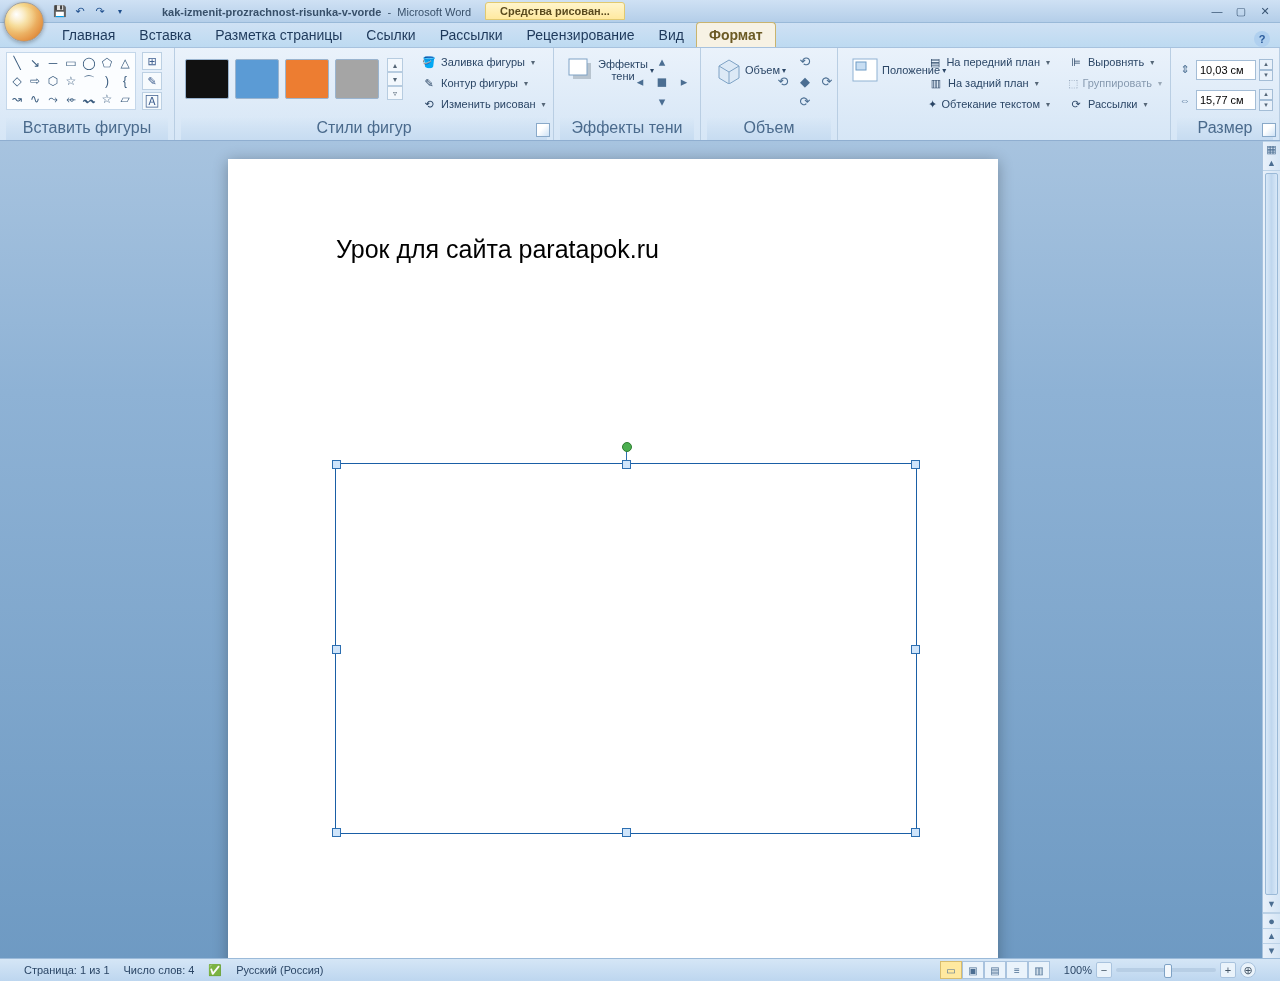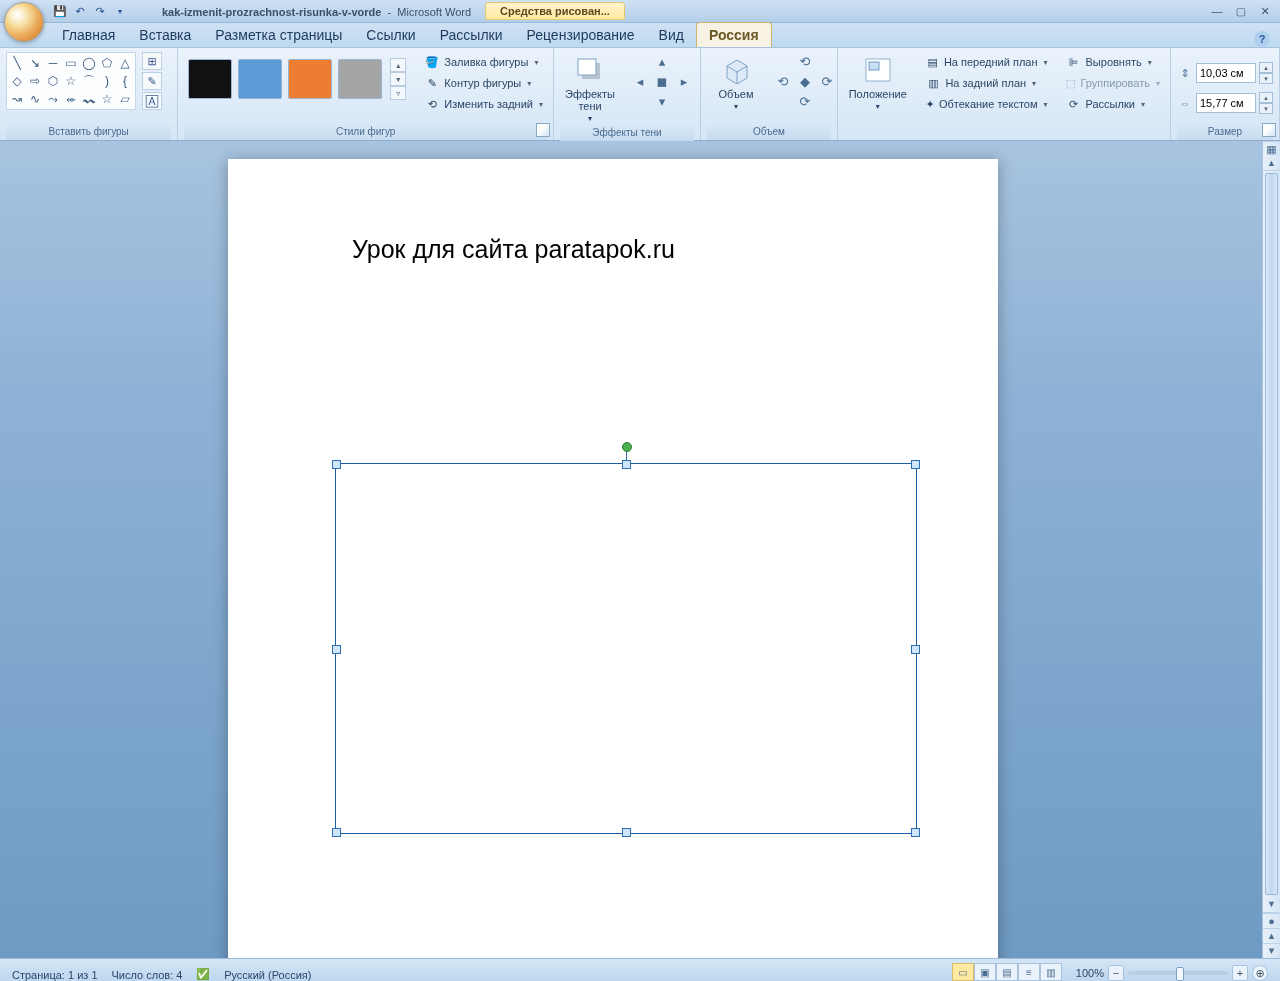--- a/index.html
+++ b/index.html
@@ -17,72 +17,72 @@
 .wbtn{width:18px;height:14px;display:flex;align-items:center;justify-content:center;color:#3a5675}
 
 .tabs{height:24px;background:linear-gradient(#cfe1f4,#bddaf1);display:flex;align-items:flex-end;padding-left:50px;border-bottom:1px solid #a7c2de}
 .tab{padding:4px 12px;color:#1e395b;font-size:14px;cursor:pointer}
 .tab.active{background:#f7f2e4;border:1px solid #c9b46e;border-bottom:none;border-radius:4px 4px 0 0;color:#6b5a24;font-weight:600}
 .tabs .help{margin-left:auto;margin-right:10px;width:16px;height:16px;border-radius:50%;background:#b0d0ef;color:#2a5a9a;display:flex;align-items:center;justify-content:center;font-weight:bold}
 
 .ribbon{height:92px;background:linear-gradient(#eaf2fb,#d6e6f6);border-bottom:1px solid #8faed0;display:flex}
 .group{border-right:1px solid #b9cee3;display:flex;flex-direction:column;position:relative;padding:4px 6px 0}
 .group-body{display:flex;align-items:flex-start;gap:4px;flex:1}
-.group-label{text-align:center;font-size:10px;color:#4a6a8c;padding:2px 0 3px;background:linear-gradient(#daeafa00,#c7dcf1)}
+.group-label{text-align:center;font-size:16px;color:#4a6a8c;padding:2px 0 3px;background:linear-gradient(#daeafa00,#c7dcf1)}
 .group-label.dlg::after{content:"";width:12px;height:12px;border:1px solid #89a9c9;position:absolute;right:3px;bottom:3px;background:linear-gradient(135deg,#fff 40%,#cde2f6);font-size:8px}
 
 .shape-grid{display:grid;grid-template-columns:repeat(7,16px);grid-template-rows:repeat(3,16px);gap:2px;padding:2px;border:1px solid #c4d7ea;background:#fbfdff}
 .shape-grid span{display:flex;align-items:center;justify-content:center;font-size:12px;color:#385a7d}
 .shape-side{display:flex;flex-direction:column;gap:2px;margin-left:2px}
 .shape-side div{width:18px;height:16px;border:1px solid #bcd0e3;background:#f6fafd;display:flex;align-items:center;justify-content:center;color:#406090}
 
 .swatches{display:flex;gap:6px;align-items:center;padding:6px 4px}
 .sw{width:42px;height:38px;border:1px solid #9ab4cf;border-radius:2px}
 .sw.k{background:#111}
 .sw.b{background:#5b9bd5}
 .sw.o{background:#ed7d31}
 .sw.g{background:#a5a5a5}
 .sw-scroll{display:flex;flex-direction:column;gap:0;margin-left:2px}
 .sw-scroll div{width:14px;height:12px;border:1px solid #b7cce0;background:#f3f8fd;font-size:8px;display:flex;align-items:center;justify-content:center;color:#567}
 .mini-menu{display:flex;flex-direction:column;gap:1px;margin-left:6px}
 .mini-menu .mi{display:flex;align-items:center;gap:4px;padding:2px 4px;font-size:11px;color:#2b4666;white-space:nowrap}
 .mini-menu .mi .mic{width:16px;height:16px;display:flex;align-items:center;justify-content:center}
 .mini-menu .mi .dd{margin-left:2px;font-size:8px;color:#567}
 
-.bigbtn{display:flex;flex-direction:column;align-items:center;justify-content:flex-start;padding:2px 6px;gap:2px;text-align:center;font-size:11px;color:#2b4666;min-width:46px}
+.bigbtn{display:flex;flex-direction:row;align-items:center;justify-content:flex-start;padding:2px 6px;gap:2px;text-align:center;font-size:11px;color:#2b4666;min-width:46px}
 .bigbtn .bic{width:32px;height:32px;display:flex;align-items:center;justify-content:center}
 .bigbtn .dd{font-size:8px}
 
 .icon-cluster{display:grid;grid-template-columns:repeat(2,22px);grid-template-rows:repeat(3,18px);gap:2px}
 .icon-cluster div,.icon-col div{border:0;display:flex;align-items:center;justify-content:center;color:#4b6e92;font-size:13px}
 
 .size-row{display:flex;align-items:center;gap:3px;margin:2px 0}
 .size-row .sic{width:16px;height:16px;display:flex;align-items:center;justify-content:center;color:#4b6e92}
 .size-row input{width:52px;height:18px;border:1px solid #a4bdd6;font-size:11px;padding:0 3px;background:#fff}
 .spin{display:flex;flex-direction:column}
 .spin div{width:12px;height:9px;border:1px solid #a4bdd6;background:#e9f1fa;font-size:7px;display:flex;align-items:center;justify-content:center;color:#567}
 
 .workspace{flex:1;position:relative;overflow:hidden}
 .page{position:absolute;left:228px;top:18px;width:770px;height:820px;background:#fff;box-shadow:0 2px 14px rgba(0,0,0,.3)}
-.page .doc-text{position:absolute;left:124px;top:76px;font-family:Arial,sans-serif;font-size:25px;color:#000}
+.page .doc-text{position:absolute;left:108px;top:76px;font-family:Arial,sans-serif;font-size:25px;color:#000}
 .sel-rect{position:absolute;left:335px;top:322px;width:580px;height:369px;border:1px solid #1a5fa6;background:#fff}
 .handle{position:absolute;width:7px;height:7px;background:#cfe5fb;border:1px solid #2d6fb1}
 .h-tl{left:-4px;top:-4px}.h-tr{right:-4px;top:-4px}.h-bl{left:-4px;bottom:-4px}.h-br{right:-4px;bottom:-4px}
 .h-t{left:50%;top:-4px;margin-left:-4px}.h-b{left:50%;bottom:-4px;margin-left:-4px}
 .h-l{left:-4px;top:50%;margin-top:-4px}.h-r{right:-4px;top:50%;margin-top:-4px}
 .rot-h{position:absolute;left:50%;top:-22px;margin-left:-4px;width:8px;height:8px;border-radius:50%;background:#4caf50;border:1px solid #2e7d32}
 .rot-line{position:absolute;left:50%;top:-14px;width:1px;height:10px;background:#2d6fb1}
 .vscroll{position:absolute;right:0;top:0;width:17px;height:100%;background:linear-gradient(90deg,#e9f1fa,#d5e5f5);border-left:1px solid #a9c3de;display:flex;flex-direction:column}
 .vscroll .arr{height:17px;display:flex;align-items:center;justify-content:center;color:#4b6e92;font-size:9px;border-bottom:1px solid #bcd2e7}
 .vscroll .arr:last-child{border-top:1px solid #bcd2e7;border-bottom:none}
 .vscroll .thumb{margin:2px;flex:0 0 720px;background:linear-gradient(90deg,#d8e8f8,#c0d7ee,#d8e8f8);border:1px solid #9ab9d7;border-radius:2px}
 .vscroll .track{flex:1}
 .vscroll .mini{height:17px;border-top:1px solid #bcd2e7;display:flex;align-items:center;justify-content:center;color:#4b6e92;font-size:11px}
 
-.status{height:22px;background:linear-gradient(#d5e6f6,#bdd6ef);border-top:1px solid #9bbad9;display:flex;align-items:flex-end;padding:0 12px;font-size:11px;color:#2b4666;gap:14px}
+.status{height:22px;background:linear-gradient(#d5e6f6,#bdd6ef);border-top:1px solid #9bbad9;display:flex;align-items:center;padding:0 24px;font-size:11px;color:#2b4666;gap:14px}
 .status .sect{display:flex;align-items:center;gap:4px}
 .status .views{margin-left:auto;display:flex;gap:0}
 .status .views div{width:20px;height:16px;border:1px solid #a9c3de;background:#eaf3fb;display:flex;align-items:center;justify-content:center;color:#4b6e92;font-size:10px}
 .status .views div.on{background:#ffe9a0;border-color:#d7bc6e}
 .zoom{display:flex;align-items:center;gap:4px}
 .zoom .track{width:100px;height:4px;background:#b7cee5;position:relative;border-radius:2px}
 .zoom .knob{position:absolute;left:48px;top:-4px;width:6px;height:12px;background:#f3f8fd;border:1px solid #7ea2c5;border-radius:2px}
 .zoom .zbtn{width:14px;height:14px;border:1px solid #a9c3de;background:#eaf3fb;border-radius:2px;display:flex;align-items:center;justify-content:center;font-size:11px;color:#456}
 </style>
 </head>
@@ -111,21 +111,21 @@
   </div>
 
   <div class="tabs">
     <div class="tab">Главная</div>
     <div class="tab">Вставка</div>
     <div class="tab">Разметка страницы</div>
     <div class="tab">Ссылки</div>
     <div class="tab">Рассылки</div>
     <div class="tab">Рецензирование</div>
     <div class="tab">Вид</div>
-    <div class="tab active">Россия</div>
+    <div class="tab active">Формат</div>
     <div class="help">?</div>
   </div>
 
   <div class="ribbon">
 
     <div class="group" style="width:176px">
       <div class="group-body">
         <div class="shape-grid">
           <span>╲</span>
             <span>↘</span>
@@ -177,21 +177,21 @@
               <span>Заливка фигуры</span>
               <span class="dd">▾</span>
             </div>
           <div class="mi">
               <span class="mic">✎</span>
               <span>Контур фигуры</span>
               <span class="dd">▾</span>
             </div>
           <div class="mi">
               <span class="mic">⟲</span>
-              <span>Изменить задний</span>
+              <span>Изменить рисован</span>
               <span class="dd">▾</span>
             </div>
         </div>
       </div>
       <div class="group-label dlg">Стили фигур</div>
     </div>
 
     <div class="group" style="width:134px">
       <div class="group-body">
         <div class="bigbtn">

